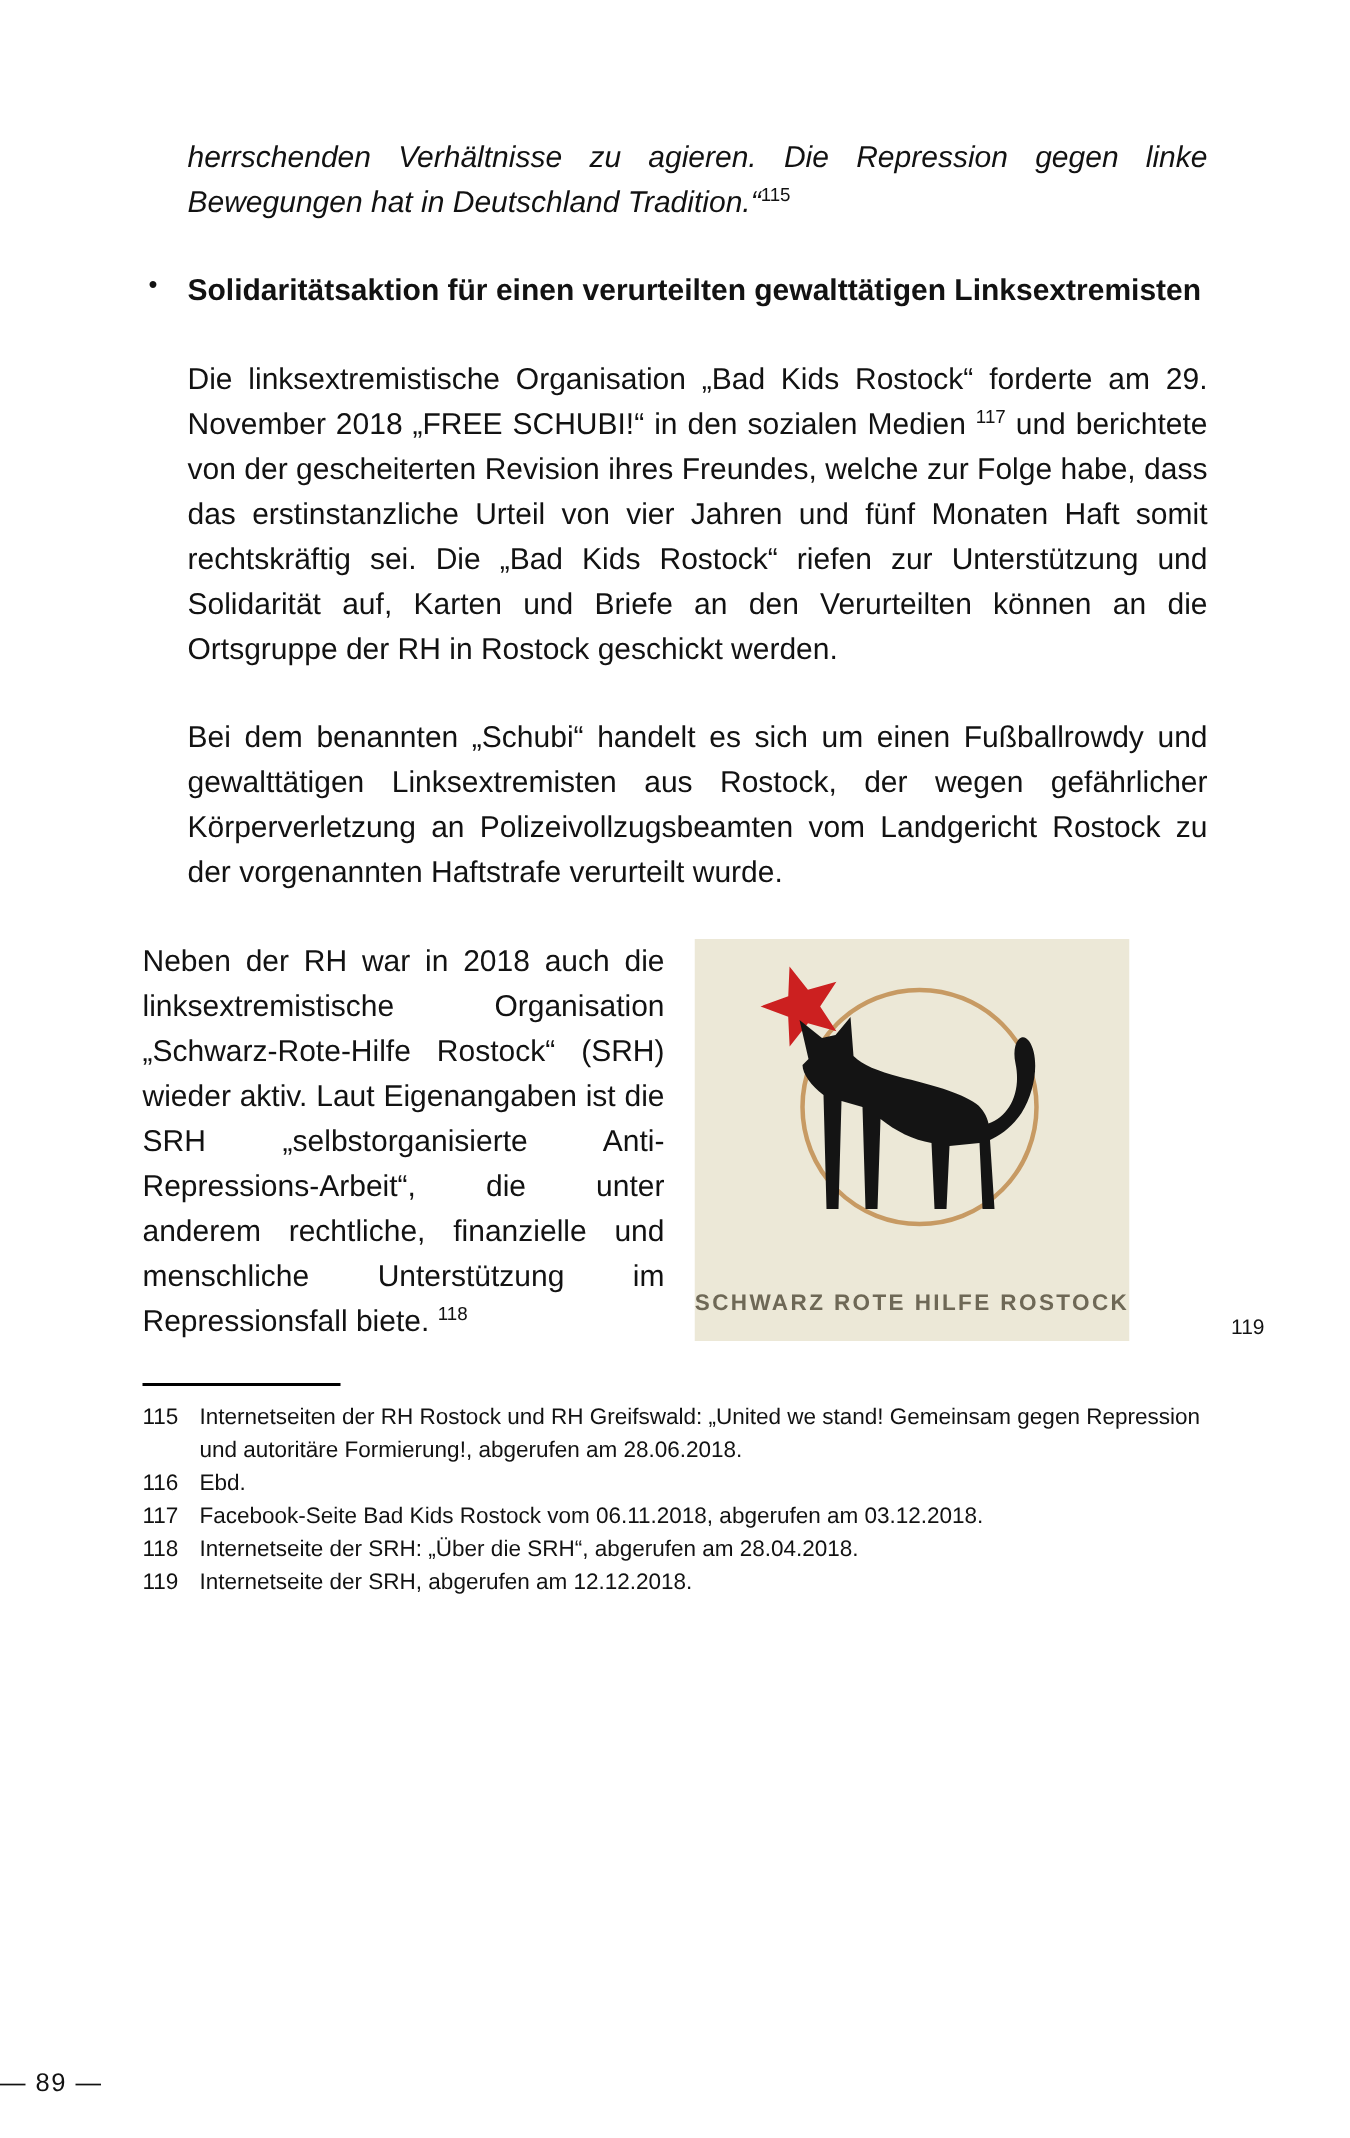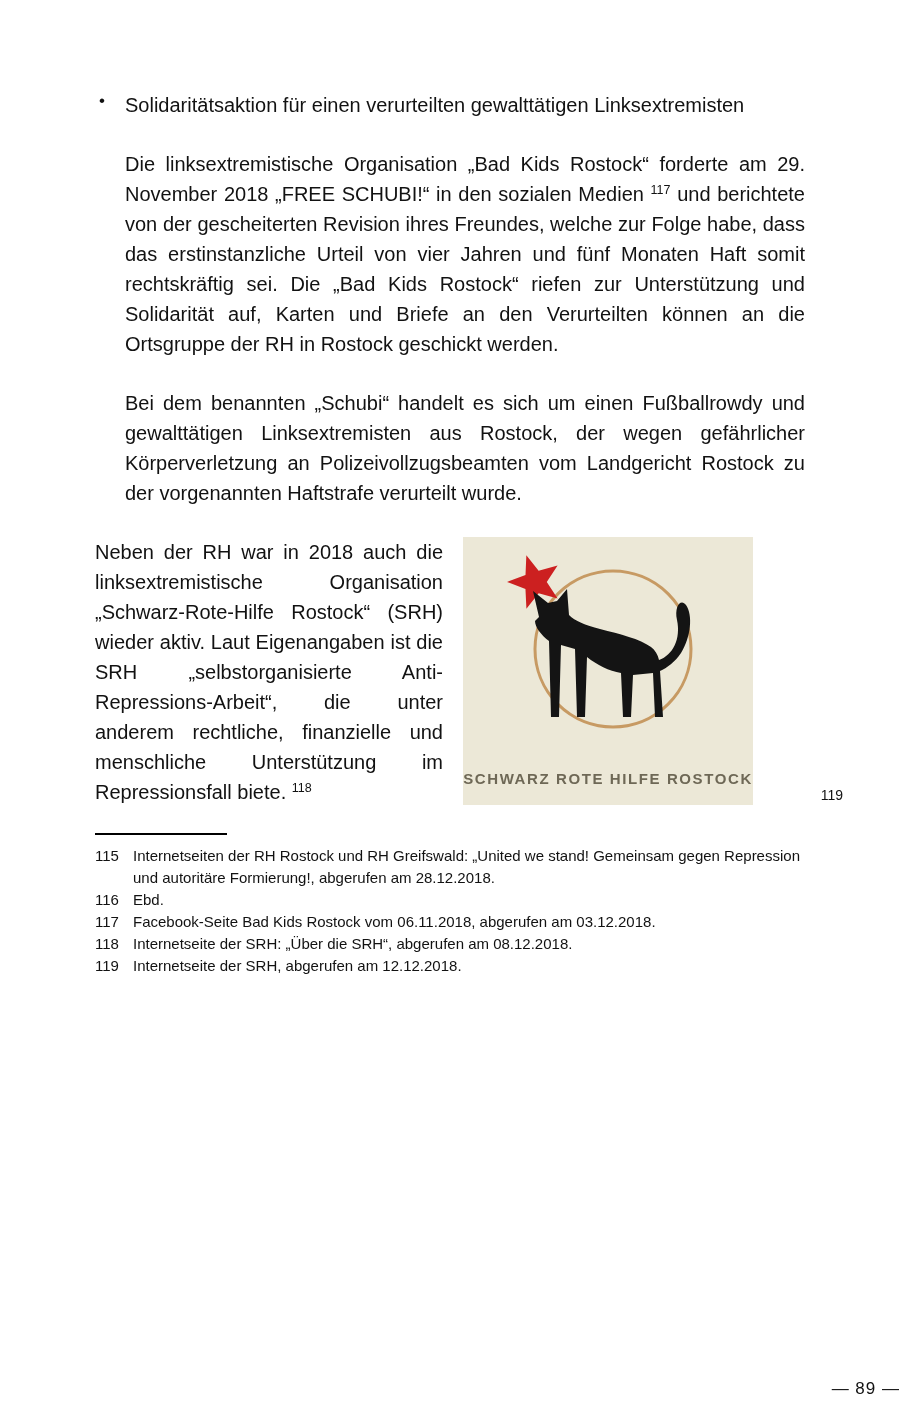--- a/index.html
+++ b/index.html
@@ -29,21 +29,21 @@
     line-height: 0;
     vertical-align: baseline;
     position: relative;
     top: -7px;
     font-style: normal;
   }
 
   .bullet-head { position: relative; margin-bottom: 29px; }
   .bullet-head .bullet { position: absolute; left: -26px; top: 1px; font-size: 17px; }
   .bullet-head h3 {
-    font-size: 20px; line-height: 30px; font-weight: 400;
+    font-size: 20px; line-height: 30px; font-weight: 700;
     text-align: justify; hyphens: auto; -webkit-hyphens: auto;
   }
 
   .srh-section { margin-left: -30px; display: flex; gap: 20px; margin-bottom: 8px; }
   .srh-text { width: 400px; margin-bottom: 0; }
 
   .logo-figure { position: relative; width: 342px; height: 268px; flex: none; }
   .logo-figure svg { display: block; width: 290px; height: 268px; }
   .logo-caption-text {
     font-family: "Liberation Sans", sans-serif;
@@ -57,29 +57,30 @@
     width: 132px;
     border-top: 2px solid #000;
     margin: 26px 0 10px -30px;
   }
   .footnotes { margin-left: -30px; font-size: 15px; line-height: 22px; }
   .fn-row { display: flex; text-align: left; }
   .fn-num { width: 38px; flex: none; }
   .fn-text { flex: 1; }
 
   .page-footer {
-    position: absolute; left: 12px; right: 0; bottom: 26px;
-    text-align: right; font-size: 17px; letter-spacing: 1px;
+    position: absolute; left: 0; right: 0; bottom: 26px;
+    text-align: left; font-size: 17px; letter-spacing: 1px;
   }
 </style>
 </head>
 <body>
 
 <div class="content">
 
+  <blockquote class="quote"><span>herrschenden Verhältnisse zu agieren. Die Repression gegen linke Bewegungen hat in Deutschland Tradition.“</span><sup>115</sup></blockquote>
 
 
   <div class="bullet-head">
     <span class="bullet">•</span>
     <h3>Solidaritätsaktion für einen verurteilten gewalttätigen Linksextremisten</h3>
   </div>
 
   <p><span>Die linksextremistische Organisation „Bad Kids Rostock“ forderte am 29. November 2018 „FREE SCHUBI!“ in den sozialen Medien </span><sup>117</sup><span> und berichtete von der gescheiterten Revision ihres Freundes, welche zur Folge habe, dass das erstinstanzliche Urteil von vier Jahren und fünf Monaten Haft somit rechtskräftig sei. Die „Bad Kids Rostock“ riefen zur Unterstützung und Solidarität auf, Karten und Briefe an den Verurteilten können an die Ortsgruppe der RH in Rostock geschickt werden.</span></p>
 
   <p><span>Bei dem benannten „Schubi“ handelt es sich um einen Fußballrowdy und gewalttätigen Linksextremisten aus Rostock, der wegen gefährlicher Körperverletzung an Polizeivollzugsbeamten vom Landgericht Rostock zu der vorgenannten Haftstrafe verurteilt wurde.</span></p>
@@ -107,33 +108,33 @@
       </svg>
       <span class="logo-ref">119</span>
     </figure>
   </div>
 
   <div class="footnote-rule"></div>
 
   <div class="footnotes">
     <div class="fn-row">
       <span class="fn-num">115</span>
-      <span class="fn-text">Internetseiten der RH Rostock und RH Greifswald: „United we stand! Gemeinsam gegen Repression und autoritäre Formierung!, abgerufen am 28.12.2018.</span>
+      <span class="fn-text">Internetseiten der RH Rostock und RH Greifswald: „United we stand! Gemeinsam gegen Repression und autoritäre Formierung!, abgerufen am 28.06.2018.</span>
     </div>
     <div class="fn-row">
       <span class="fn-num">116</span>
       <span class="fn-text">Ebd.</span>
     </div>
     <div class="fn-row">
       <span class="fn-num">117</span>
       <span class="fn-text">Facebook-Seite Bad Kids Rostock vom 06.11.2018, abgerufen am 03.12.2018.</span>
     </div>
     <div class="fn-row">
       <span class="fn-num">118</span>
-      <span class="fn-text">Internetseite der SRH: „Über die SRH“, abgerufen am 08.12.2018.</span>
+      <span class="fn-text">Internetseite der SRH: „Über die SRH“, abgerufen am 28.04.2018.</span>
     </div>
     <div class="fn-row">
       <span class="fn-num">119</span>
       <span class="fn-text">Internetseite der SRH, abgerufen am 12.12.2018.</span>
     </div>
   </div>
 
 </div>
 
 <div class="page-footer">— 89 —</div>

